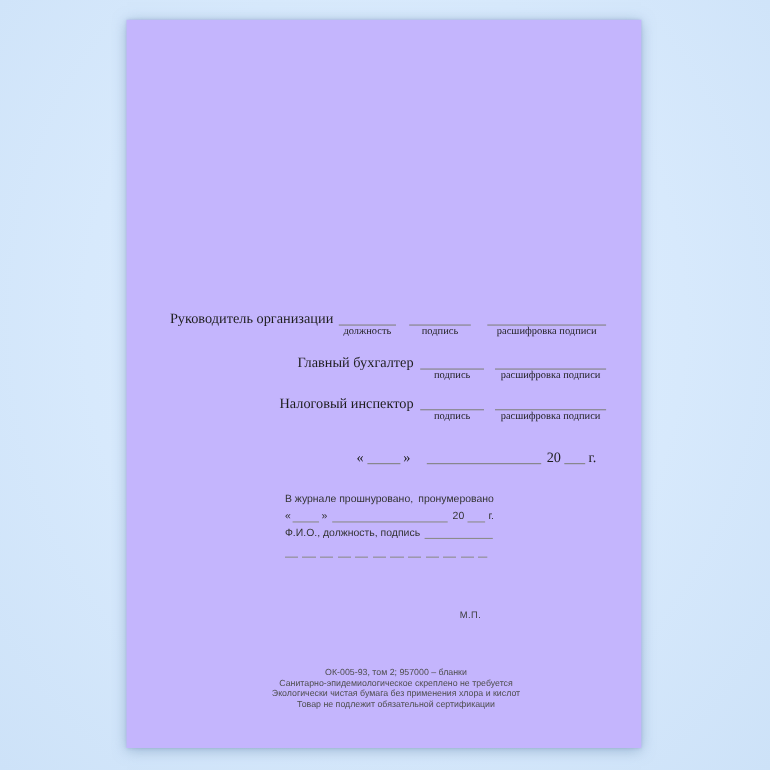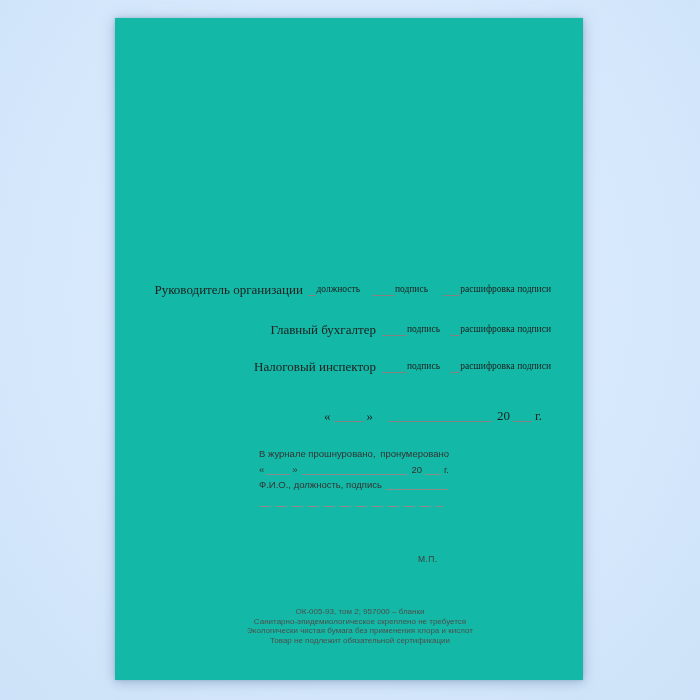--- a/index.html
+++ b/index.html
@@ -3,36 +3,36 @@
 <meta charset="utf-8">
 <style>
   html,body{margin:0;padding:0;}
   body{
     width:700px;height:700px;overflow:hidden;position:relative;
     background:radial-gradient(ellipse at 50% 42%, #e0effe 0%, #d7e9fc 55%, #cde2f8 100%);
     font-family:"Liberation Sans","DejaVu Sans",sans-serif;
   }
   .paper{
     position:absolute;left:115px;top:18px;width:468px;height:662px;
-    background:#14b8a6;
+    background:#c4b5fd;
     box-shadow:0 2px 12px rgba(105,138,175,.55), 0 0 3px rgba(118,148,183,.40);
   }
   
   .sig-row{
     position:absolute;display:flex;align-items:flex-start;
     font-family:"Liberation Serif","DejaVu Serif",serif;
     font-size:13px;line-height:15px;color:#1d1d1d;
   }
   .row-1{left:37px;top:264px;}
   .row-2{left:37px;top:304px;}
   .row-3{left:37px;top:341px;}
   .sig-title{flex:0 0 auto;text-align:right;white-space:nowrap;}
   .row-1 .sig-title{width:151px;}
   .row-2 .sig-title,.row-3 .sig-title{width:224px;}
-  .blank{display:flex;flex-direction:row;align-items:center;flex:0 0 auto;text-align:center;}
+  .blank{display:flex;flex-direction:column;align-items:center;flex:0 0 auto;text-align:center;}
   .blank .line{display:block;width:100%;height:13px;border-bottom:1px solid #828282;}
   .blank .lbl{font-size:9.5px;line-height:11px;margin-top:1px;white-space:nowrap;color:#1d1d1d;}
   .w-a{width:52px;margin-left:5px;}
   .w-b{width:56px;margin-left:12px;}
   .w-c{width:108px;margin-left:15px;}
   .w-d{width:58px;margin-left:6px;}
   .w-e{width:101px;margin-left:10px;}
   
   .date-row{
     position:absolute;left:206px;top:390px;display:flex;align-items:flex-start;

